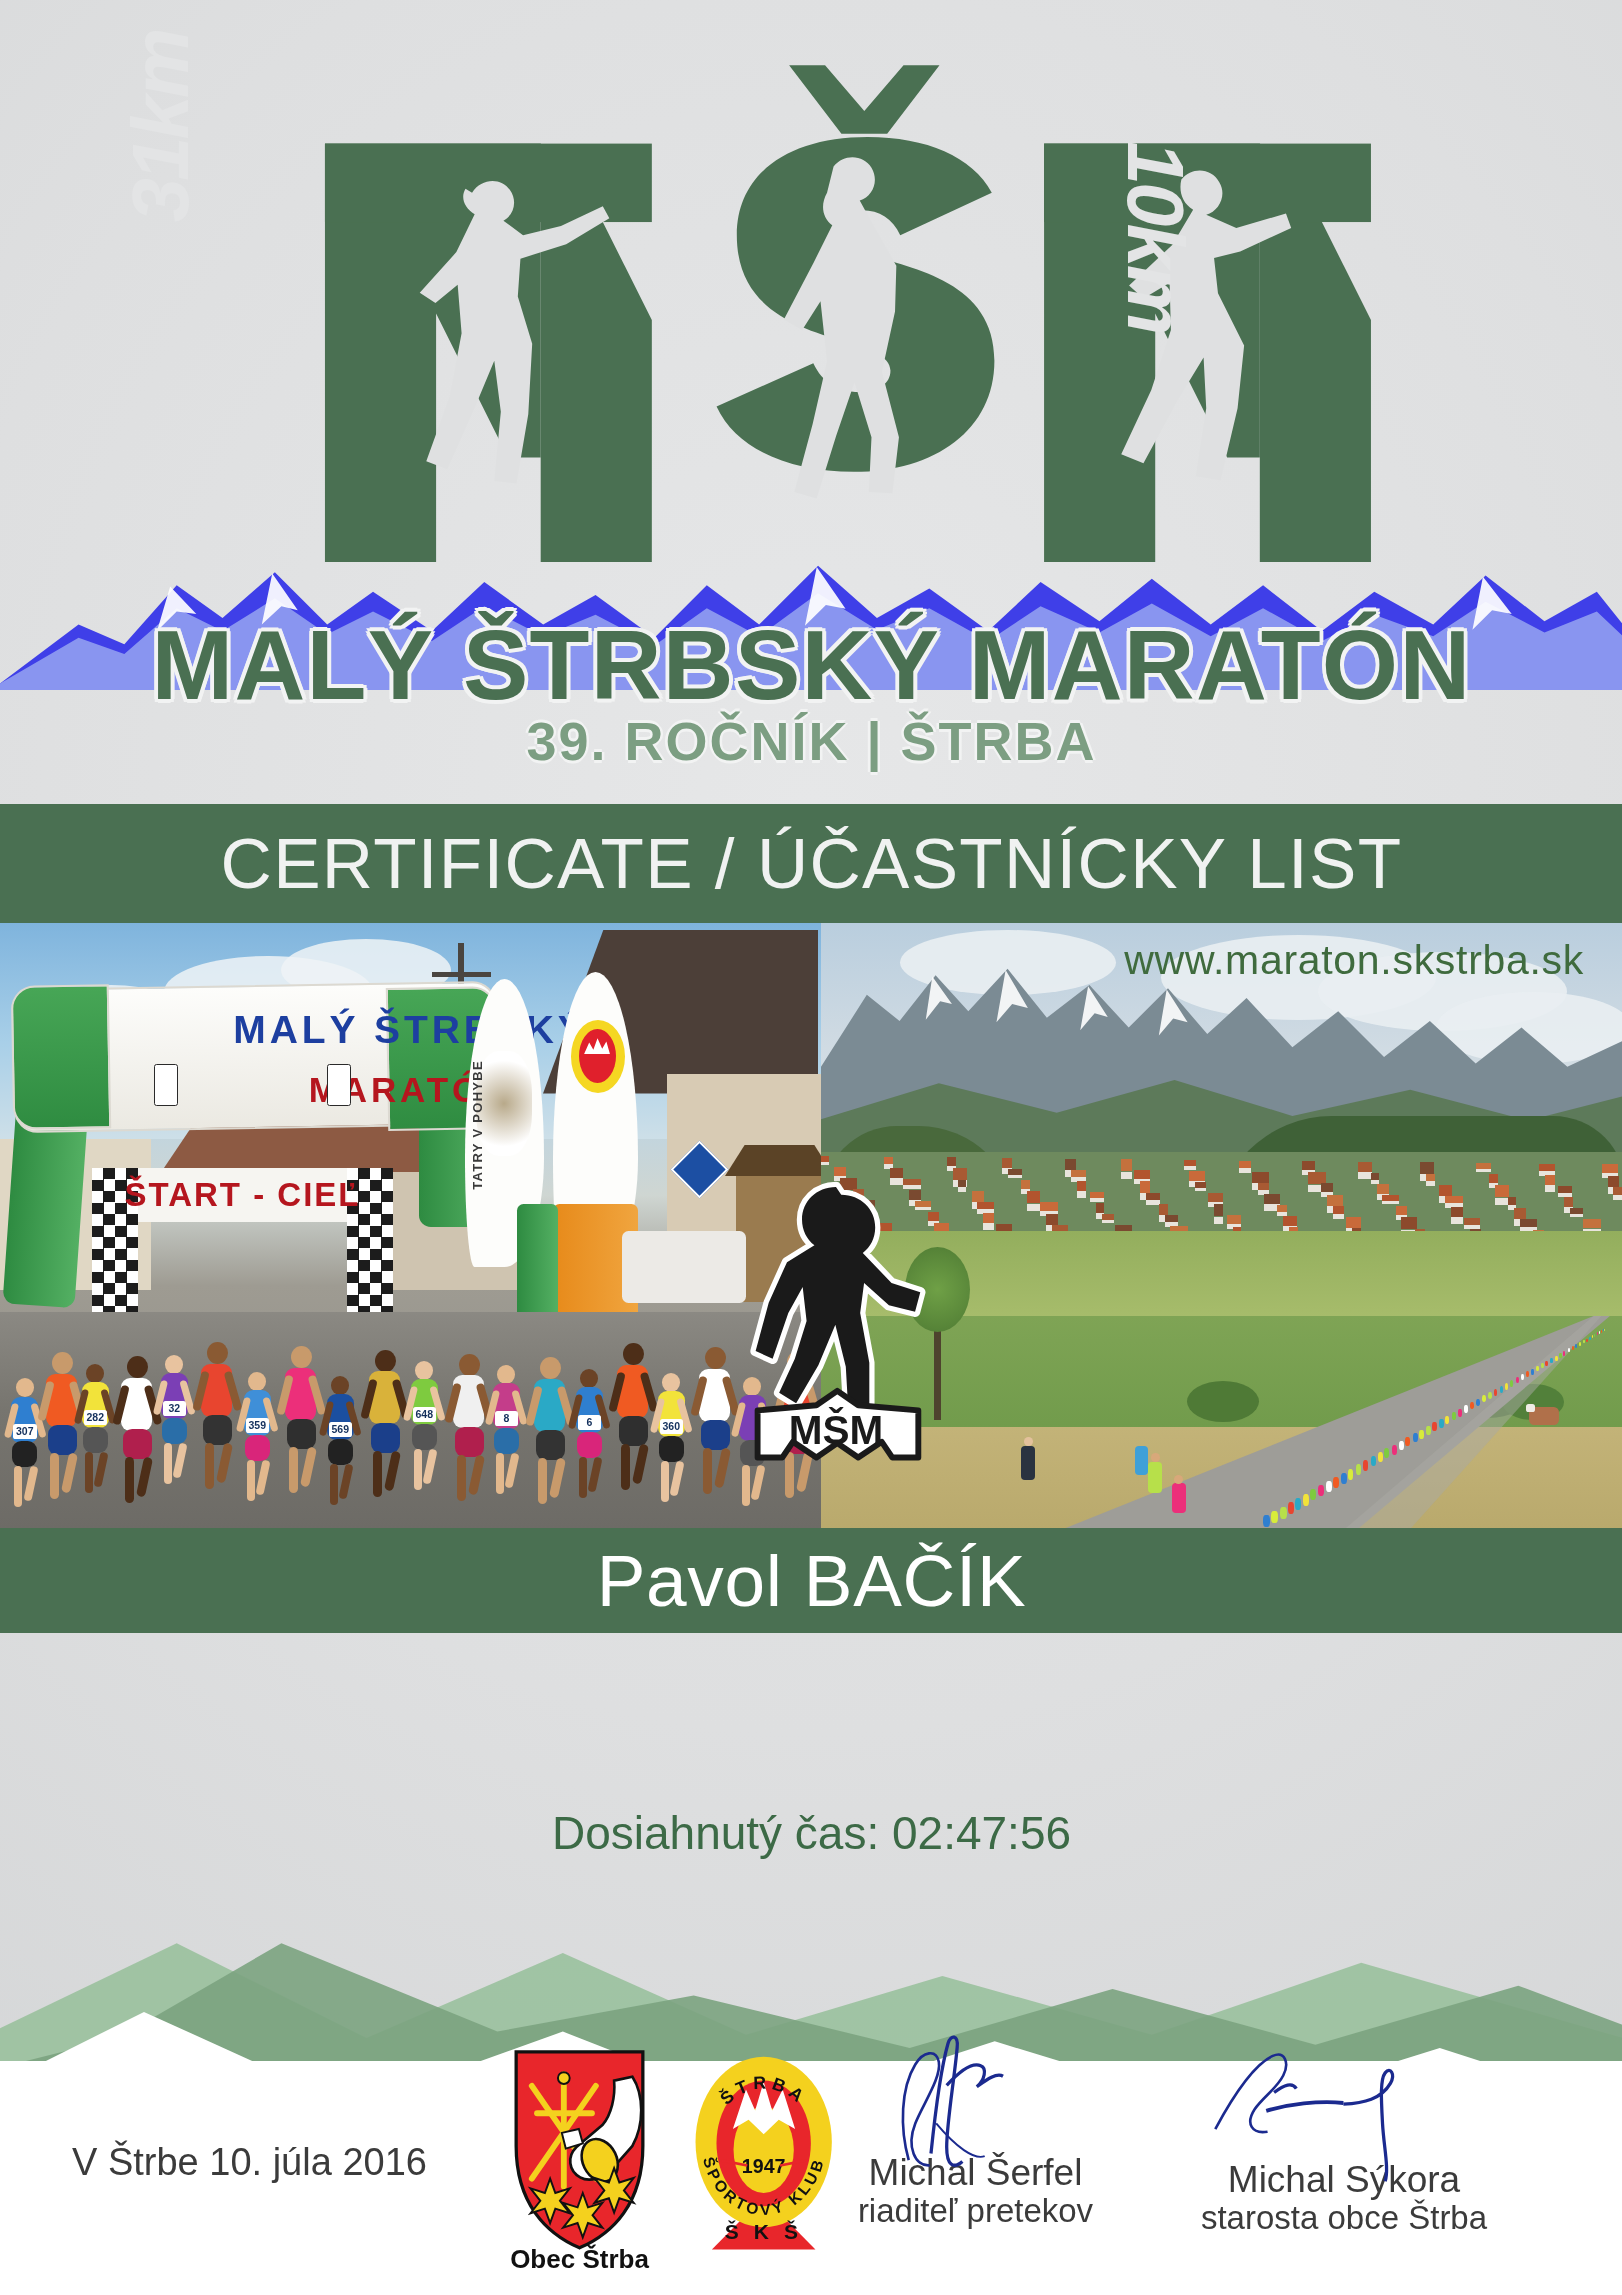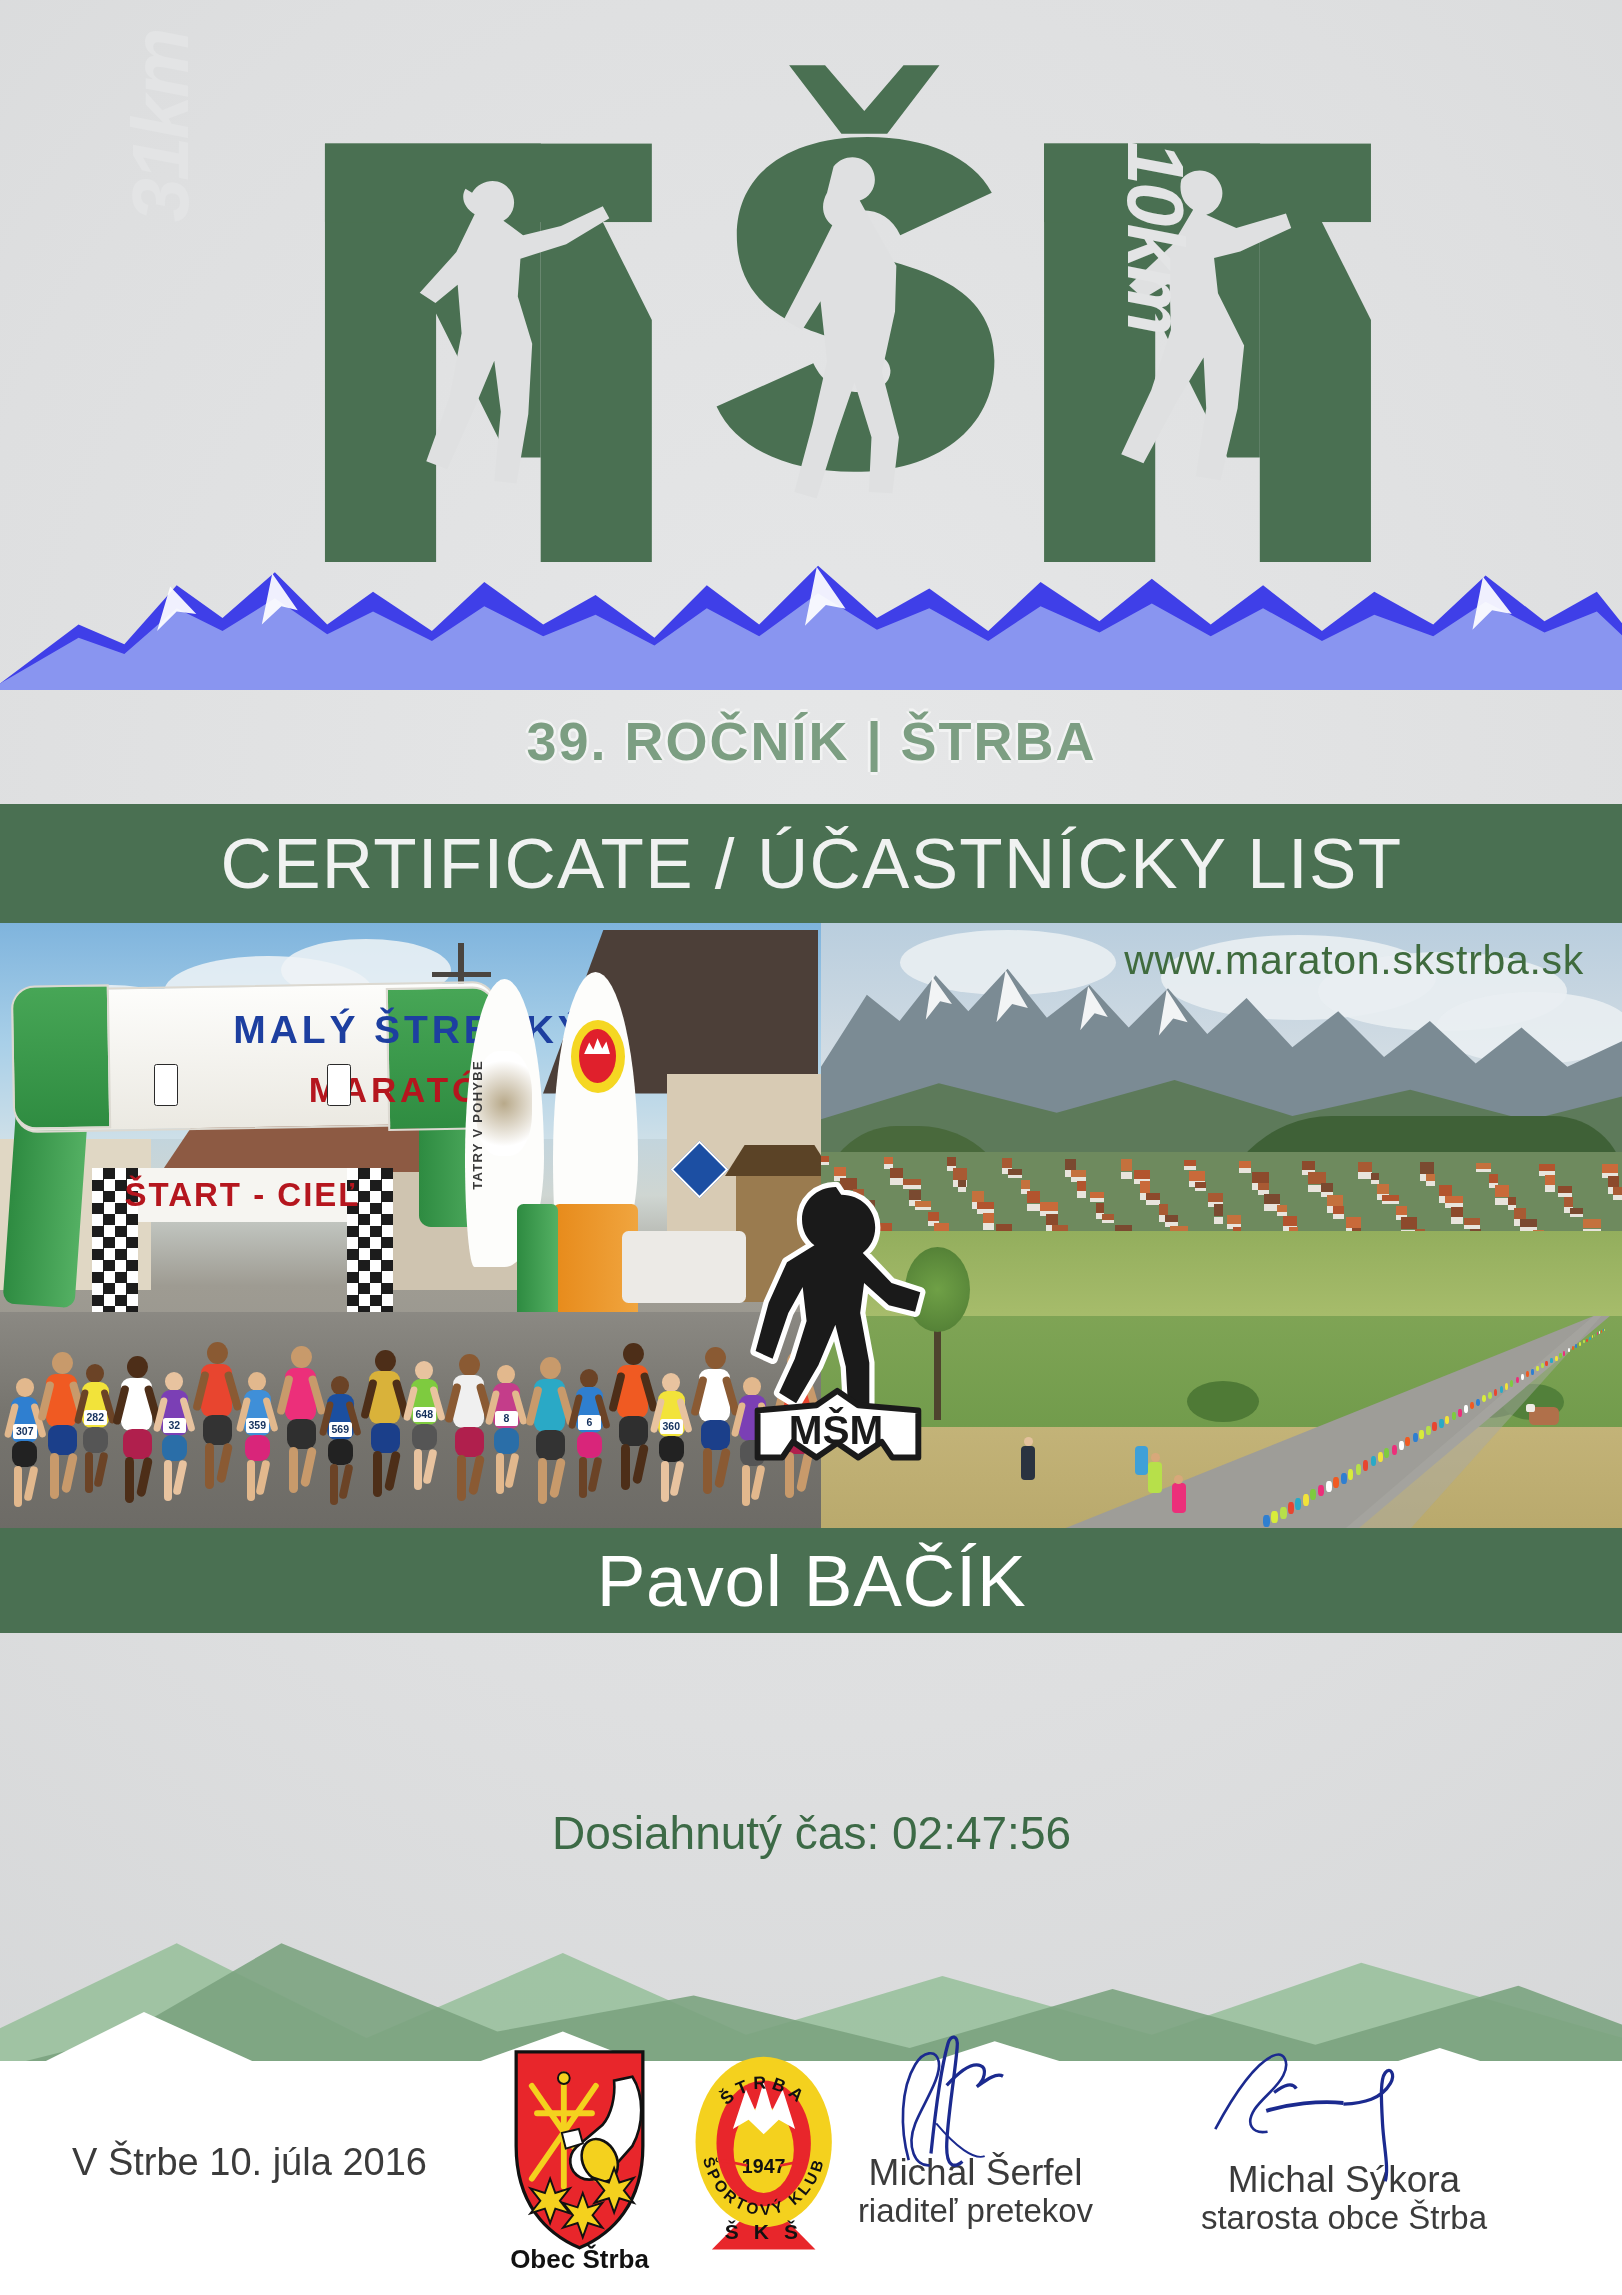--- a/index.html
+++ b/index.html
@@ -237,20 +237,21 @@
 
     <div class="km-label" id="km-left">31km</div>
     <div class="km-label" id="km-right">10km</div>
 
     <svg id="ridge" viewBox="0 0 2480 220" preserveAspectRatio="none" aria-hidden="true">
       <path d="M0 210 L120 120 L190 150 L270 60 L340 110 L420 40 L500 120 L570 70 L660 130 L740 55 L830 120 L910 75 L1000 140 L1080 60 L1160 120 L1250 30 L1340 110 L1420 65 L1510 130 L1590 55 L1680 115 L1760 50 L1850 120 L1930 60 L2020 130 L2100 70 L2190 120 L2270 45 L2360 115 L2440 70 L2480 120 L2480 220 L0 220 Z" fill="#3f3fe8"></path>
       <path d="M0 210 L120 140 L190 165 L270 95 L340 130 L420 80 L500 135 L570 100 L660 145 L740 92 L830 138 L910 105 L1000 152 L1080 95 L1160 138 L1250 72 L1340 128 L1420 95 L1510 145 L1590 92 L1680 132 L1760 88 L1850 138 L1930 95 L2020 145 L2100 105 L2190 138 L2270 85 L2360 132 L2440 100 L2480 138 L2480 220 L0 220 Z" fill="#9aa8f2" opacity="0.82"></path>
       <path d="M260 62 L300 104 L270 100 L240 130 Z M416 42 L455 98 L430 92 L400 120 Z M1248 32 L1292 96 L1262 90 L1230 122 Z M2266 47 L2310 104 L2280 98 L2250 128 Z" fill="#ffffff" opacity="0.92"></path>
     </svg>
 
+    <div id="event-title">MALÝ ŠTRBSKÝ MARATÓN</div>
     <div id="event-subtitle">39. ROČNÍK | ŠTRBA</div>
   </div>
 
   <div id="cert-bar">
     <div id="cert-bar-title">CERTIFICATE / ÚČASTNÍCKY LIST</div>
   </div>
 
   <div id="photo-strip">
 
     <div class="photo" id="photo-left">
@@ -361,21 +362,21 @@
           </div>
           <div class="pl-runner" style="left:116px;bottom:23px;width:41px;height:149px;">
             <div class="pl-head" style="left:10.5px;top:0;width:21px;height:22px;background:#4d2e18;"></div>
             <div class="pl-body" style="left:5.2px;top:21.6px;width:31px;height:53px;background:#ffffff;"></div>
             <div class="pl-body" style="left:6.5px;top:73px;width:29px;height:30px;background:#b01f4d;"></div>
             <div class="pl-leg" style="left:9.2px;top:101px;width:9.2px;height:46px;background:#4d2e18;"></div>
             <div class="pl-leg" style="left:23.6px;top:101px;width:9.2px;height:40px;background:#4d2e18;transform:rotate(12deg);"></div>
             <div class="pl-body" style="left:1.3px;top:29px;width:7.9px;height:40px;background:#4d2e18;transform:rotate(14deg);"></div>
             <div class="pl-body" style="left:33px;top:29px;width:7.9px;height:40px;background:#4d2e18;transform:rotate(-16deg);"></div>
           </div>
-          <div class="pl-runner" style="left:156px;bottom:26px;width:36px;height:130px;">
+          <div class="pl-runner" style="left:156px;bottom:43px;width:36px;height:130px;">
             <div class="pl-head" style="left:9.2px;top:0;width:18.3px;height:19px;background:#e8c39f;"></div>
             <div class="pl-body" style="left:4.6px;top:18.3px;width:27px;height:46px;background:#7b3fb5;"></div>
             <div class="pl-body" style="left:5.9px;top:63px;width:25px;height:26px;background:#2a6ea8;"></div>
             <div class="pl-leg" style="left:7.9px;top:88px;width:7.9px;height:41px;background:#e8c39f;"></div>
             <div class="pl-leg" style="left:20px;top:88px;width:7.9px;height:35px;background:#e8c39f;transform:rotate(12deg);"></div>
             <div class="pl-body" style="left:1.3px;top:25px;width:6.5px;height:35px;background:#e8c39f;transform:rotate(14deg);"></div>
             <div class="pl-body" style="left:28px;top:25px;width:6.5px;height:35px;background:#e8c39f;transform:rotate(-16deg);"></div>
             <div class="pl-bib" style="left:6.5px;top:46px;width:23.6px;height:15px;font-size:10.5px;line-height:15px;">32</div>
           </div>
           <div class="pl-runner" style="left:196px;bottom:37px;width:41px;height:149px;">

